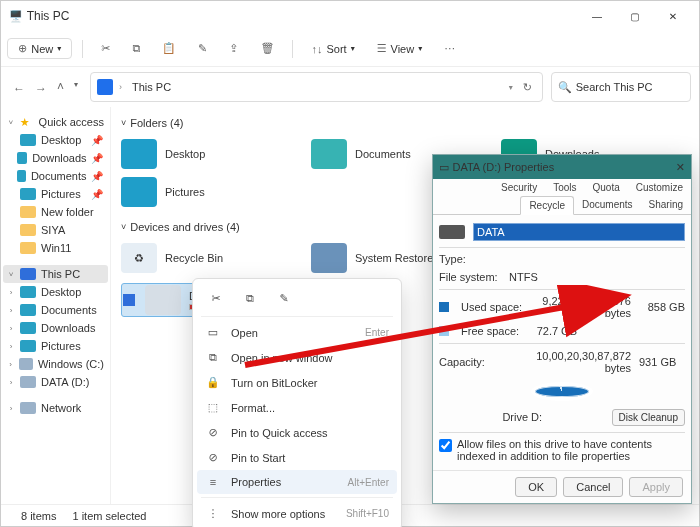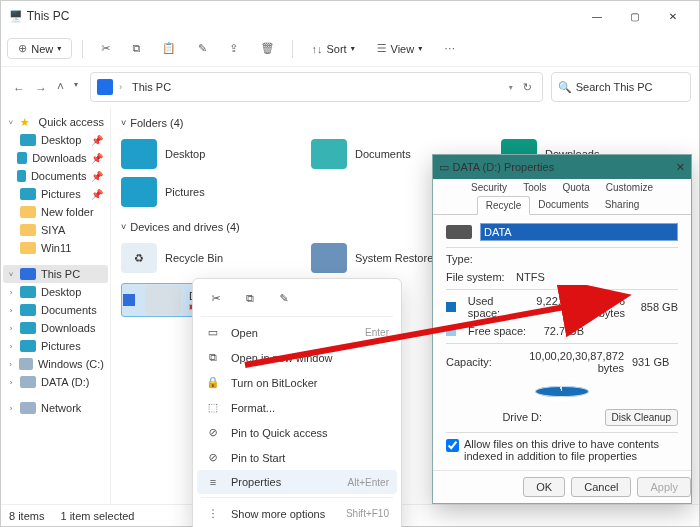--- a/index.html
+++ b/index.html
@@ -45,54 +45,54 @@
 .thumb.fold3{background:#0d9a83}
 .thumb.pic{background:#1f9ec9}
 .thumb.rec{background:#e6eef5}
 .thumb.sys{background:#6a92ba}
 .thumb.drv{background:#d6dee6}
 .item .lbl{font-size:11px}
 .item.sel{background:#cfe5f6;border:1px solid #74b6e6;border-radius:3px;padding:1px}
 .chk{width:12px;height:12px;background:#2f6eda;display:inline-block;margin-right:2px}
 .drvbar{width:60px;height:6px;border:1px solid #bbb;margin-top:2px}
 .drvbar .fill{height:100%;background:#c33}
-.status{border-top:1px solid #eee;height:22px;display:flex;align-items:center;padding:0 8px;gap:16px;color:#557;font-size:11px}
+.status{border-top:1px solid #eee;height:22px;display:flex;align-items:center;padding:0 20px;gap:16px;color:#557;font-size:11px}
 
 .ctx{position:absolute;left:192px;top:278px;width:210px;background:#fff;border:1px solid #ddd;border-radius:6px;box-shadow:0 8px 24px rgba(0,0,0,.18);padding:4px;z-index:50}
 .ctx-icons{display:flex;gap:8px;padding:4px 6px}
 .ctx-icons span{width:26px;height:22px;display:flex;align-items:center;justify-content:center;border-radius:4px;color:#555}
 .ctx-item{display:flex;align-items:center;gap:10px;padding:6px 8px;border-radius:4px;cursor:pointer}
 .ctx-item.sel{background:#edf3fa}
 .ctx-item .ci{width:16px;text-align:center;color:#555}
 .ctx-item .sc{margin-left:auto;color:#999;font-size:10px}
 .ctx-sep{height:1px;background:#eee;margin:3px 4px}
 
 .props{position:absolute;left:432px;top:154px;width:260px;height:350px;border:1px solid #8aa;background:#fdfdfd;box-shadow:0 8px 24px rgba(0,0,0,.25);z-index:60;display:flex;flex-direction:column}
 .props-tb{height:24px;background:#2c7c7a;color:#fff;display:flex;align-items:center;padding:0 6px;font-size:11px}
 .props-tb .x{margin-left:auto;font-size:11px;cursor:pointer}
 .tabs{display:flex;flex-wrap:wrap;border-bottom:1px solid #ccc}
 .tab{padding:3px 8px;font-size:10px;color:#444;cursor:pointer}
 .tab.active{border:1px solid #ccc;border-bottom:1px solid #fff;background:#fff;border-radius:3px 3px 0 0;margin-bottom:-1px}
-.tabrow{width:100%;display:flex;justify-content:center}
-.props-body{flex:1;padding:8px 13px;font-size:10px;display:flex;flex-direction:column;gap:6px;overflow:hidden}
+.tabrow{width:100%;display:flex;justify-content:flex-end}
+.props-body{flex:1;padding:8px 6px;font-size:10px;display:flex;flex-direction:column;gap:6px;overflow:hidden}
 .prow{display:flex;align-items:center;gap:8px}
 .prow .k{width:62px;color:#333}
 .prow .v{flex:1}
 .nmfield{flex:1;height:18px;border:1px solid #7da7d9;background:#1b63b8;color:#fff;padding:0 3px}
 .dicon{width:26px;height:14px;background:#555;border-radius:2px}
 .hr{height:1px;background:#dcdcdc}
 .swatch{width:10px;height:10px;display:inline-block;margin-right:4px}
 .sw-used{background:#186fb9}
 .sw-free{background:#9acbee}
 .pie{width:62px;height:62px;border-radius:50%;background:conic-gradient(#186fb9 0 332deg,#d6e9f6 332deg 360deg);margin:2px auto;border:4px solid #fff;box-shadow:0 0 0 1px #cfe0ef inset}
 .dc-row{display:flex;align-items:center;gap:6px}
 .dc-btn{margin-left:auto;border:1px solid #bbb;background:#f6f6f6;padding:2px 6px;font-size:10px;border-radius:3px;cursor:pointer}
 .chkrow{display:flex;align-items:flex-start;gap:5px;font-size:10px;color:#333}
 .chkrow input{margin-top:1px}
-.props-ftr{display:flex;justify-content:flex-end;gap:6px;padding:6px 0;border-top:1px solid #e4e4e4}
+.props-ftr{display:flex;justify-content:flex-end;gap:6px;padding:6px 8px;border-top:1px solid #e4e4e4}
 .pbtn{border:1px solid #bbb;background:#f4f4f4;padding:3px 12px;font-size:11px;border-radius:3px;cursor:pointer}
 .pbtn.dis{color:#aaa}
 
 .arrow{position:absolute;left:240px;top:285px;z-index:70;pointer-events:none}
 </style>
 </head>
 <body>
 
 <div class="win">
 

